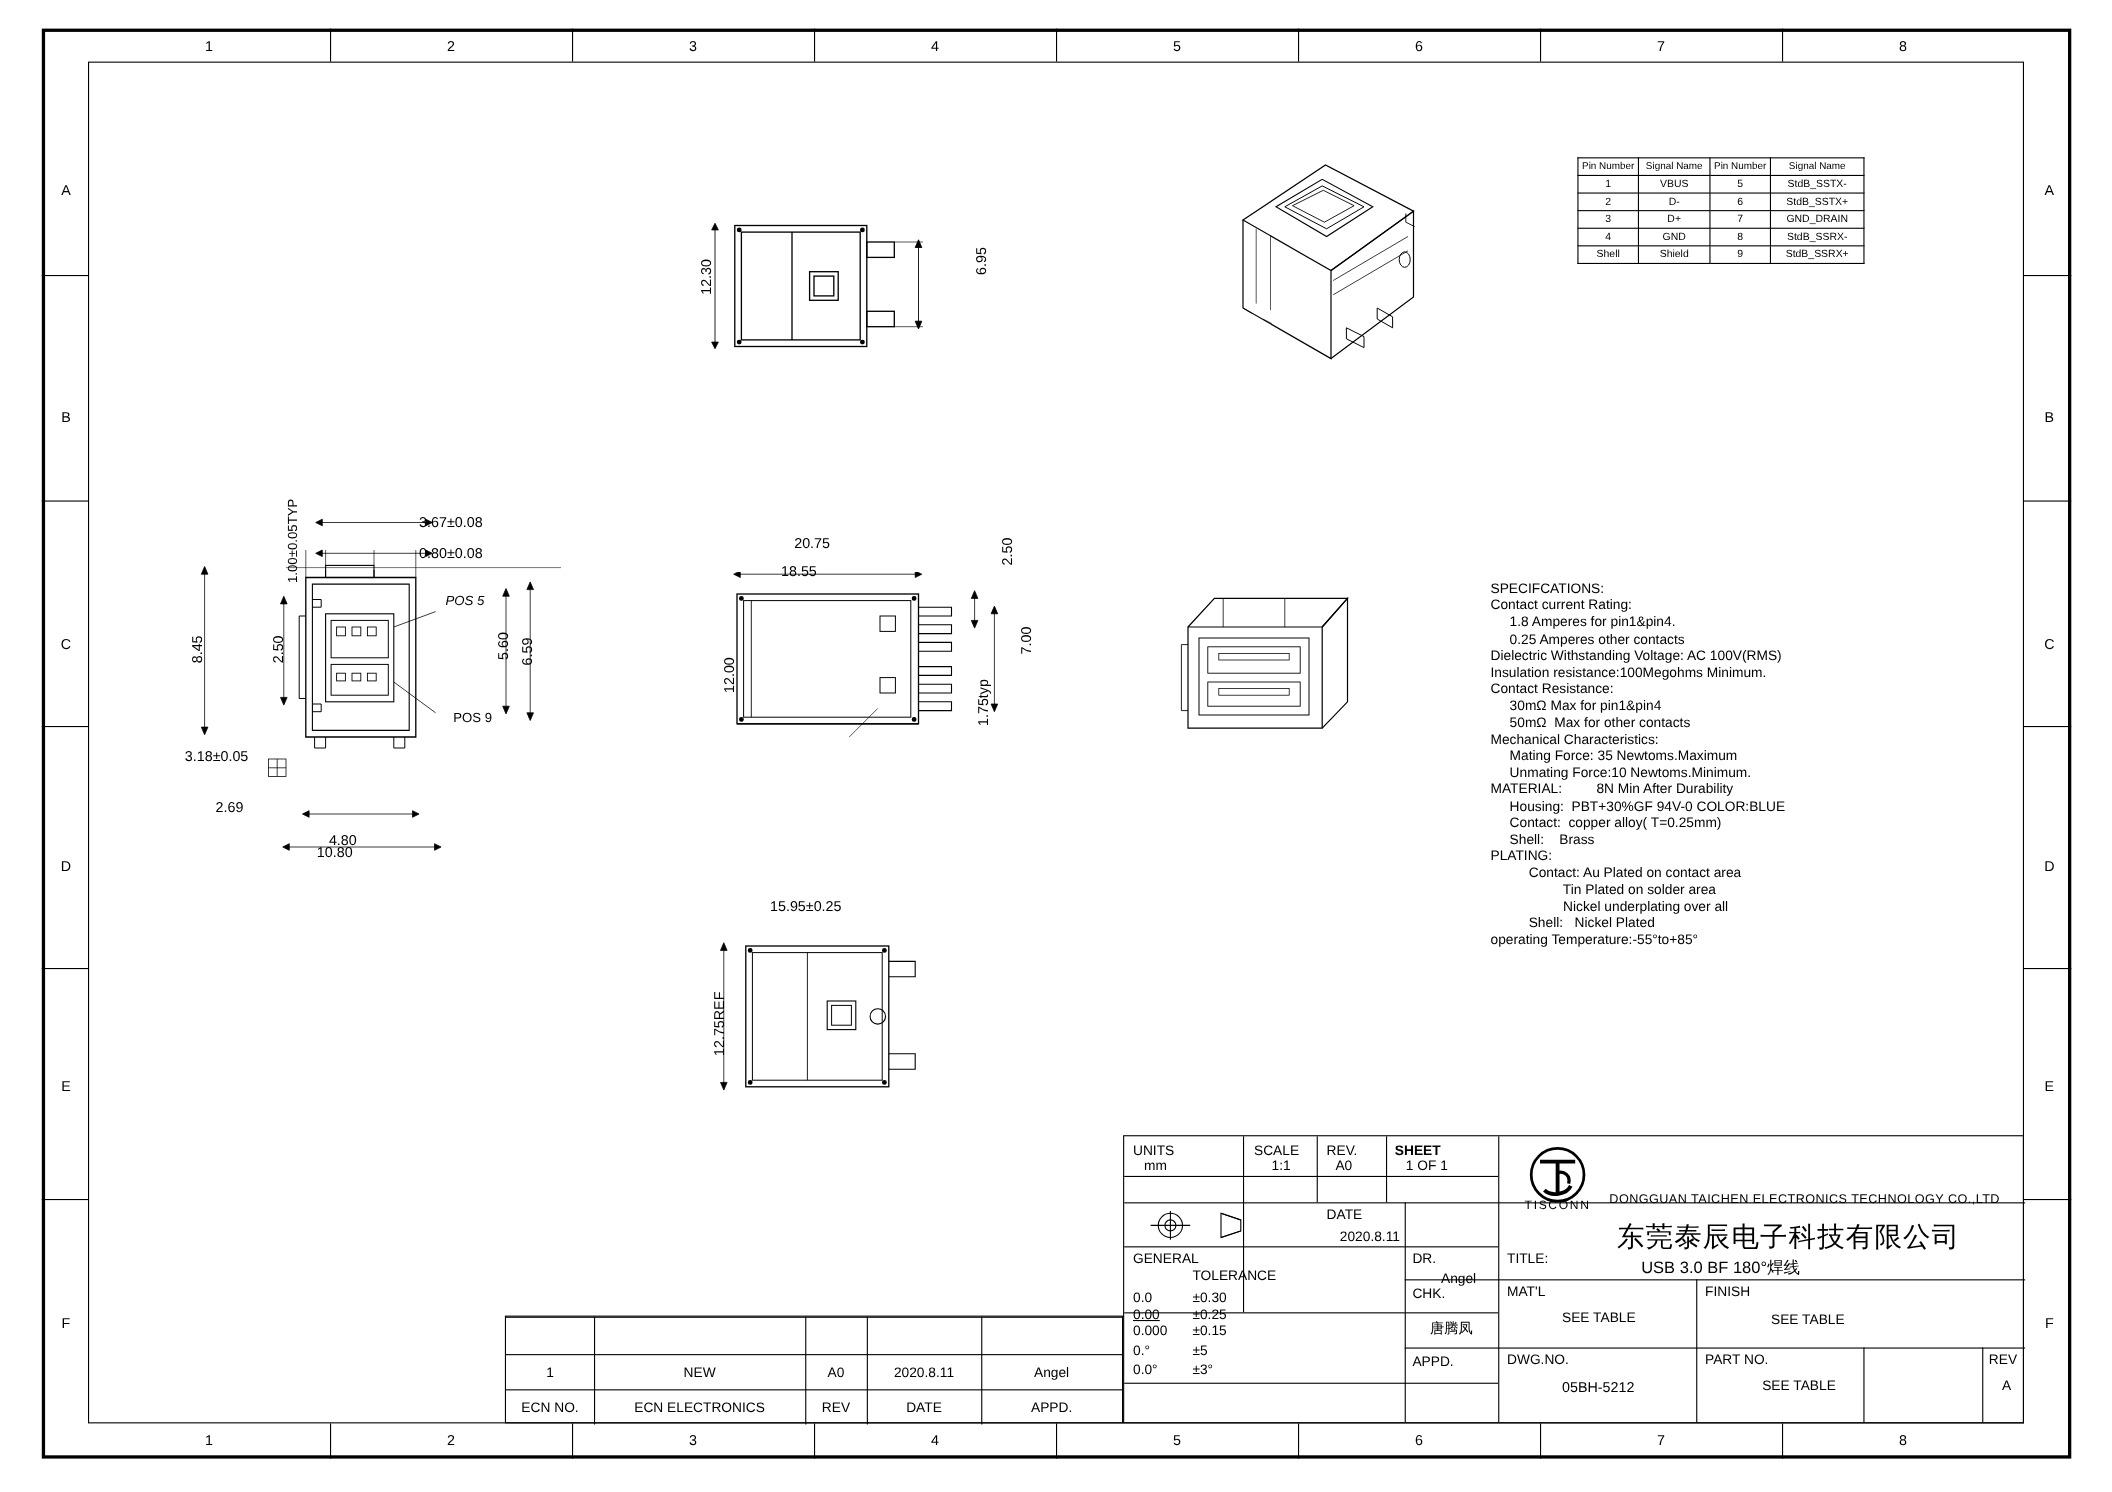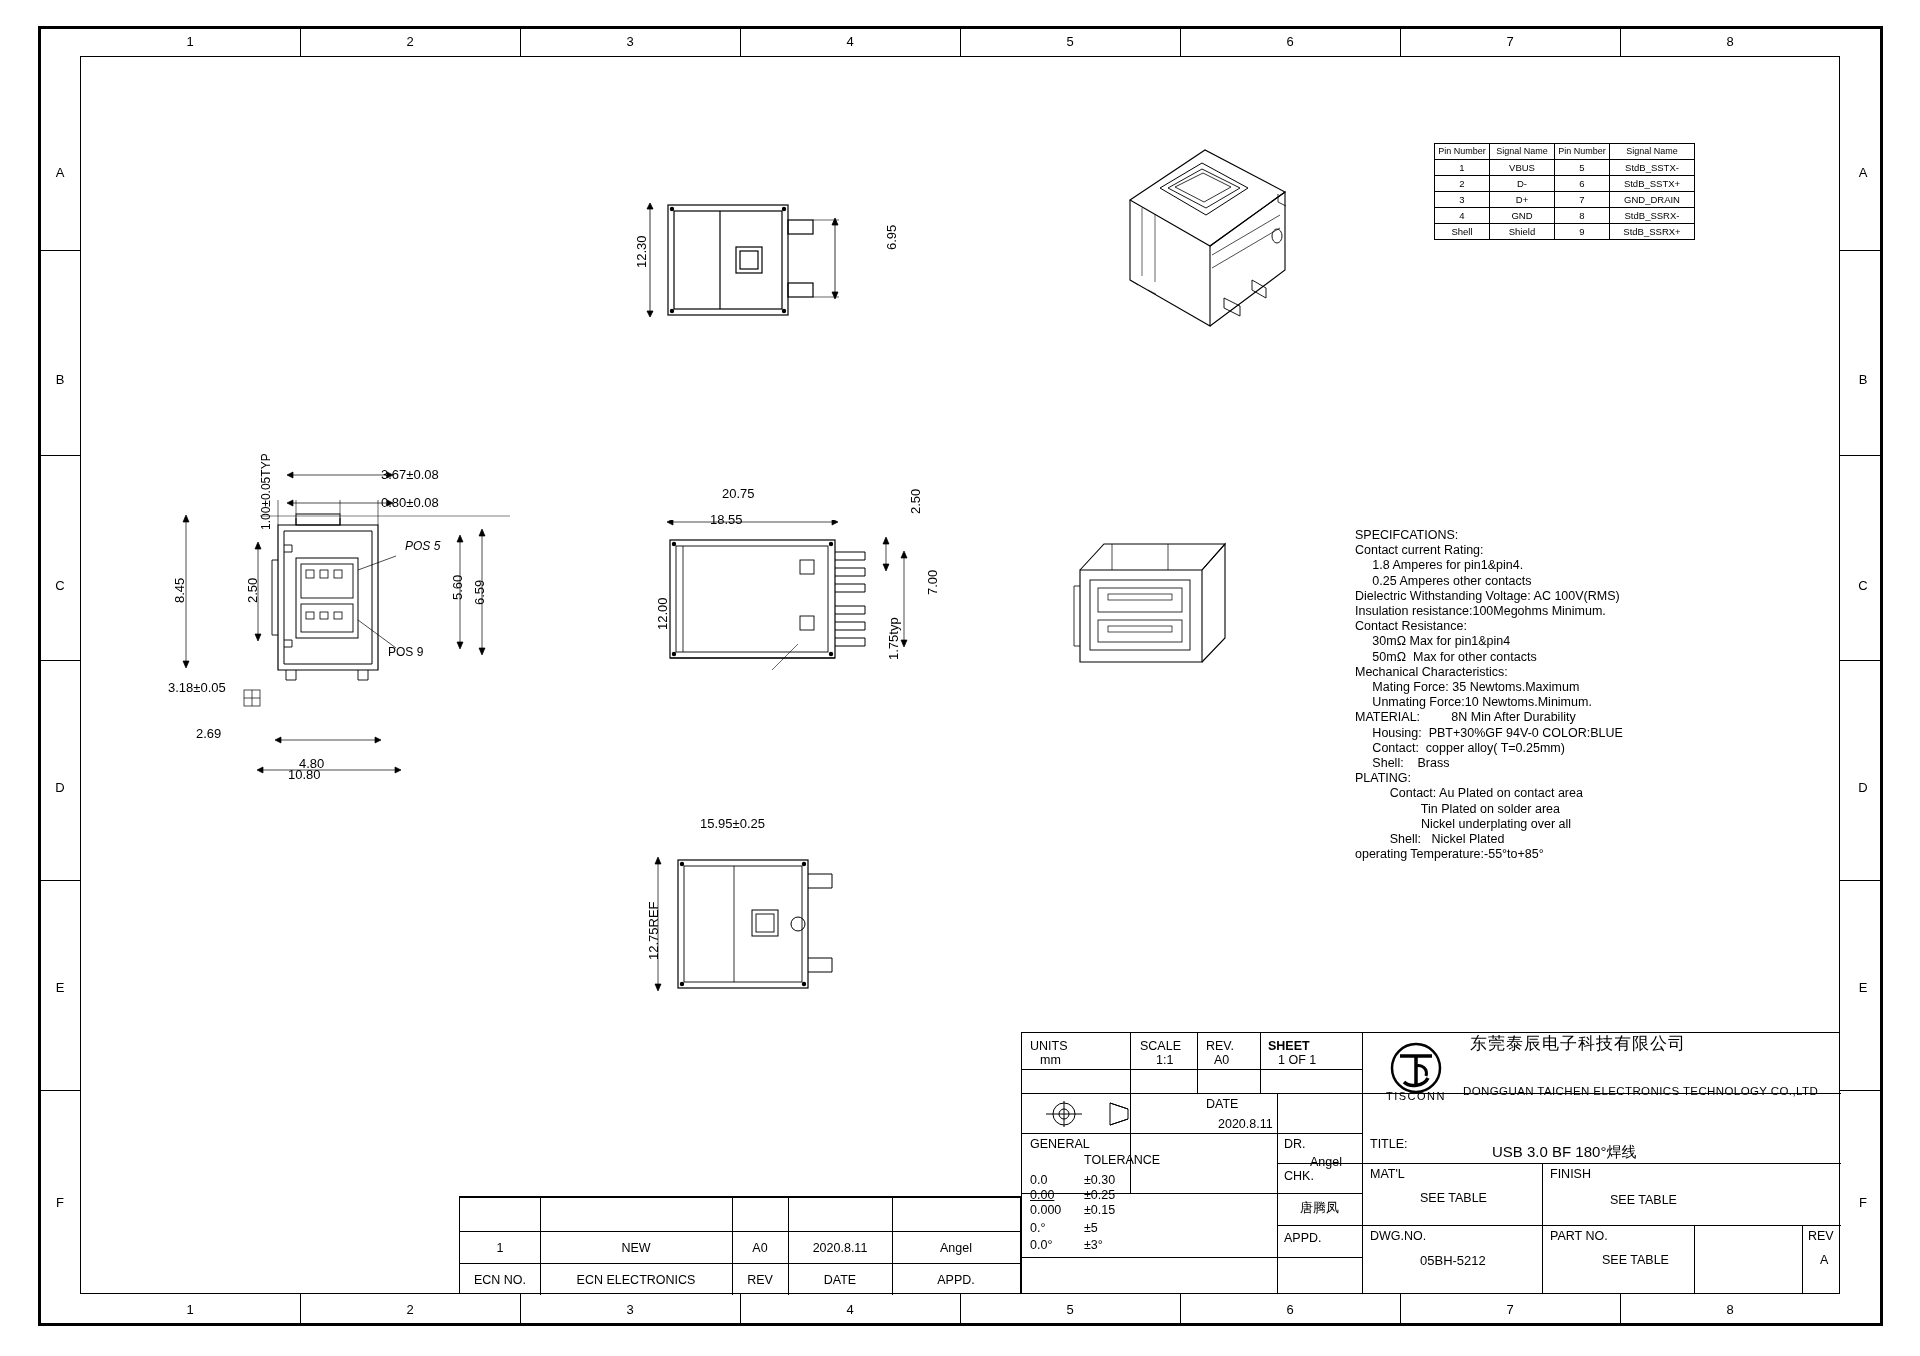--- a/index.html
+++ b/index.html
@@ -127,22 +127,22 @@
     box-sizing: border-box;
     text-align: center;
     font-size: 12.5px;
     line-height: 30px;
     border-right: 1px solid #000;
   }
 
   
   #company-cn {
     position: absolute;
-    left: 1470px; top: 1032px;
-    font-size: 17px;
+    left: 1470px; top: 1108px;
+    font-size: 25px;
     letter-spacing: 1px;
     font-family: "Liberation Sans", sans-serif;
     white-space: nowrap;
   }
   #company-en {
     position: absolute;
     left: 1463px; top: 1085px;
     font-size: 11.5px;
     letter-spacing: 0.4px;
     white-space: nowrap;
@@ -369,21 +369,21 @@
         <line x1="78" y1="25" x2="78" y2="-44"></line>
         <line x1="178" y1="25" x2="178" y2="-44"></line>
       </g>
     </svg>
   </div>
 
   <div class="dim" style="left:381px;top:467px;">3.67±0.08</div>
   <div class="dim" style="left:381px;top:495px;">0.80±0.08</div>
   <div class="dim vert" style="left:259px;top:530px;font-size:12px;">1.00±0.05TYP</div>
   <div class="dim" style="left:405px;top:539px;font-size:12px;font-style:italic;">POS 5</div>
-  <div class="dim" style="left:388px;top:645px;font-size:12px;">POS 9</div>
+  <div class="dim" style="left:412px;top:645px;font-size:12px;">POS 9</div>
   <div class="dim vert" style="left:172px;top:603px;">8.45</div>
   <div class="dim vert" style="left:245px;top:603px;">2.50</div>
   <div class="dim vert" style="left:450px;top:600px;">5.60</div>
   <div class="dim vert" style="left:472px;top:605px;">6.59</div>
   <div class="dim" style="left:168px;top:680px;">3.18±0.05</div>
   <div class="dim" style="left:196px;top:726px;">2.69</div>
   <div class="dim" style="left:299px;top:756px;">4.80</div>
   <div class="dim" style="left:288px;top:767px;">10.80</div>
 
   <div class="dwg" style="left:160px;top:440px;">

